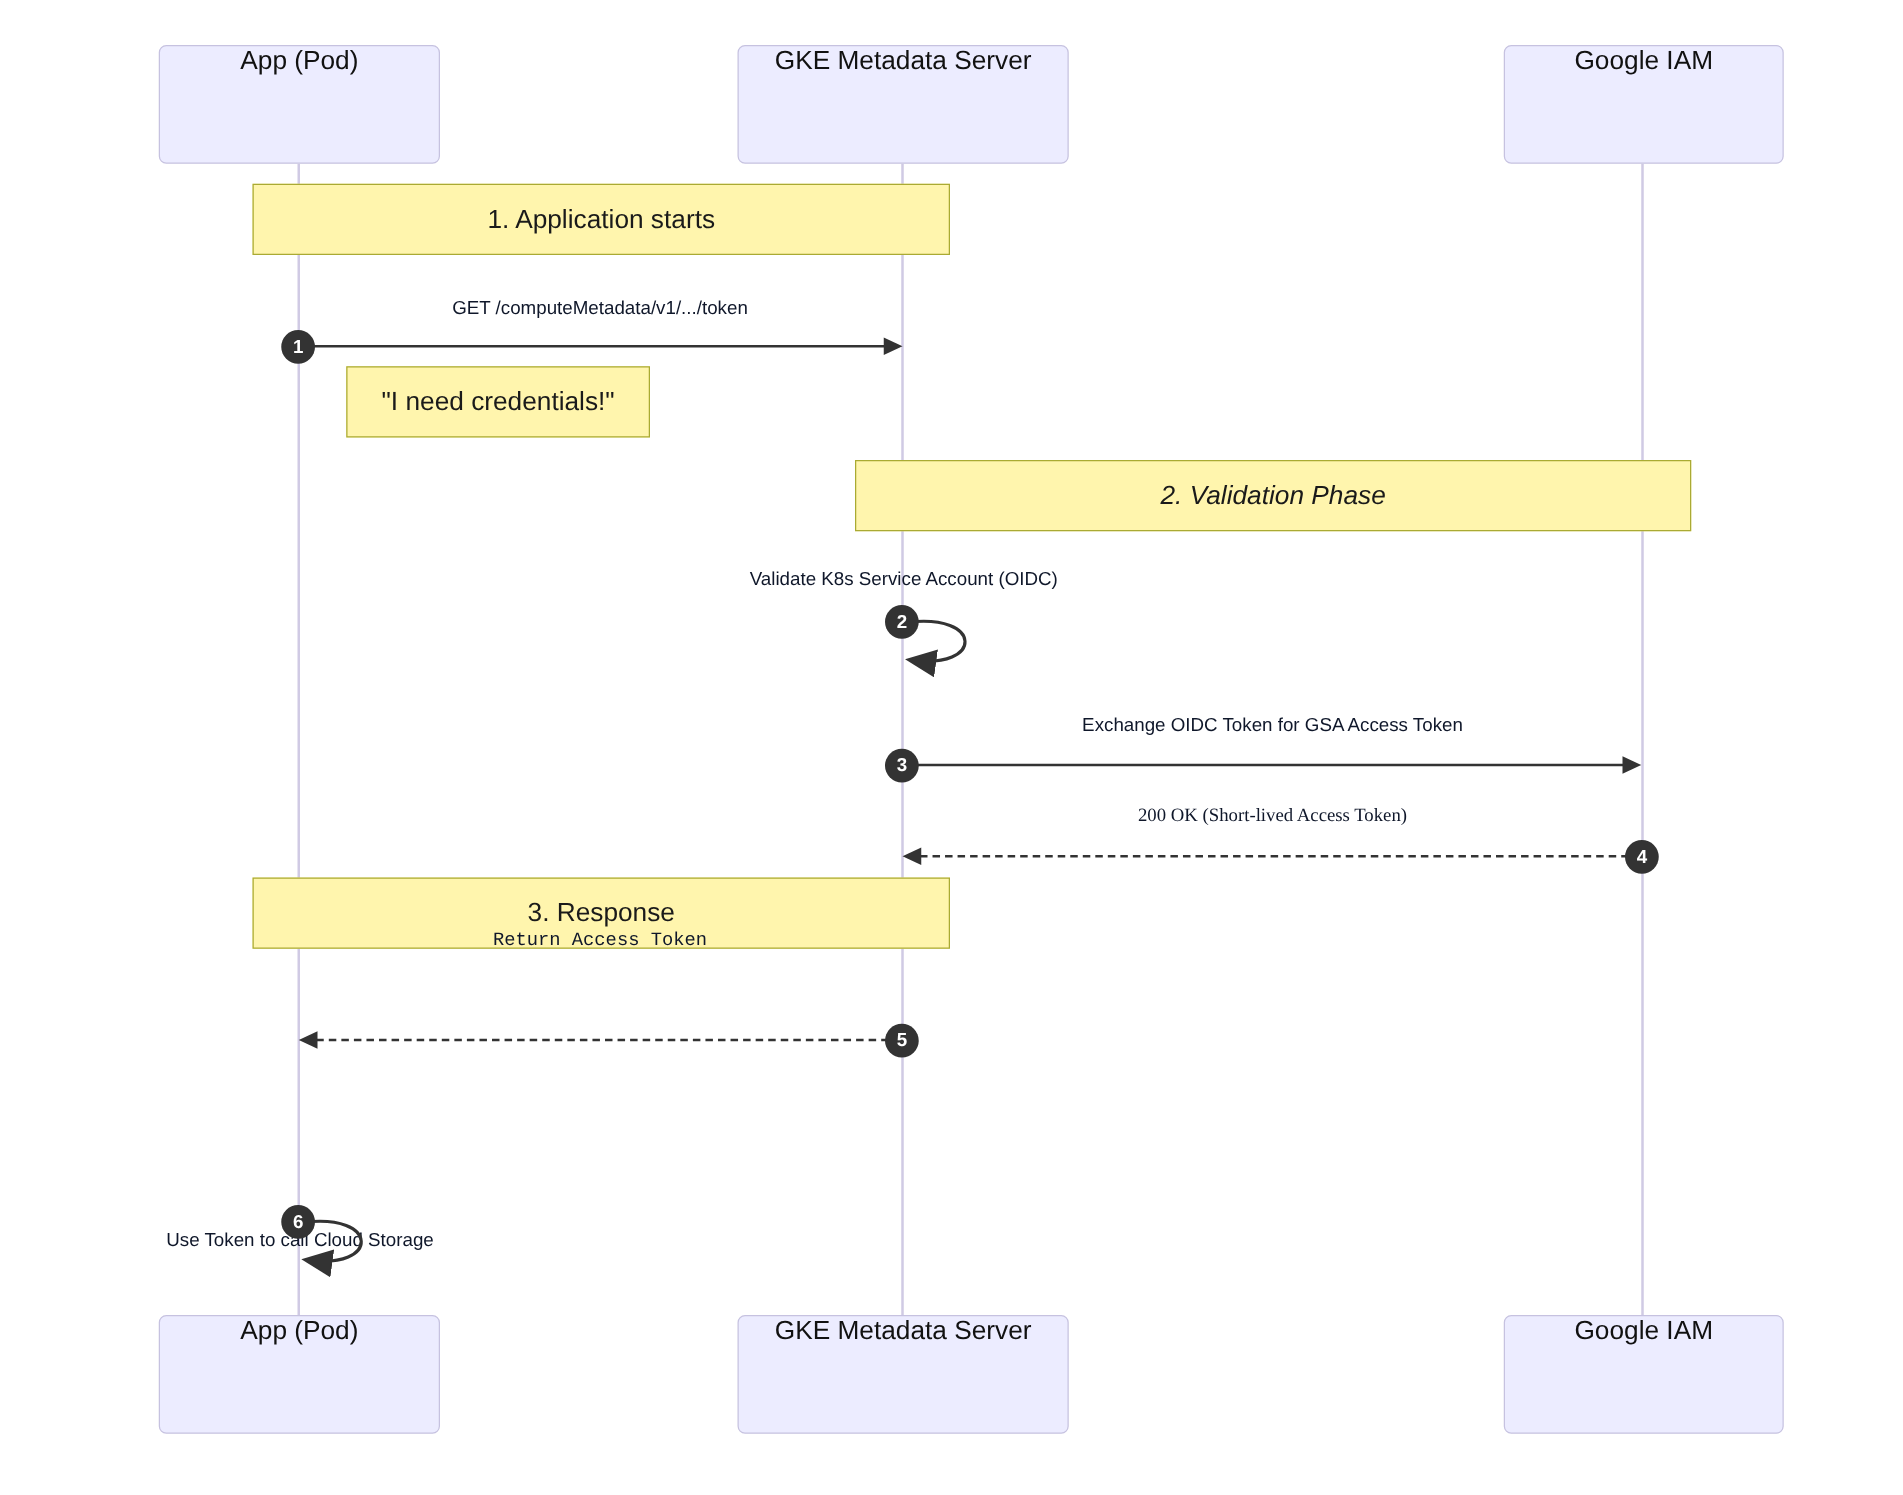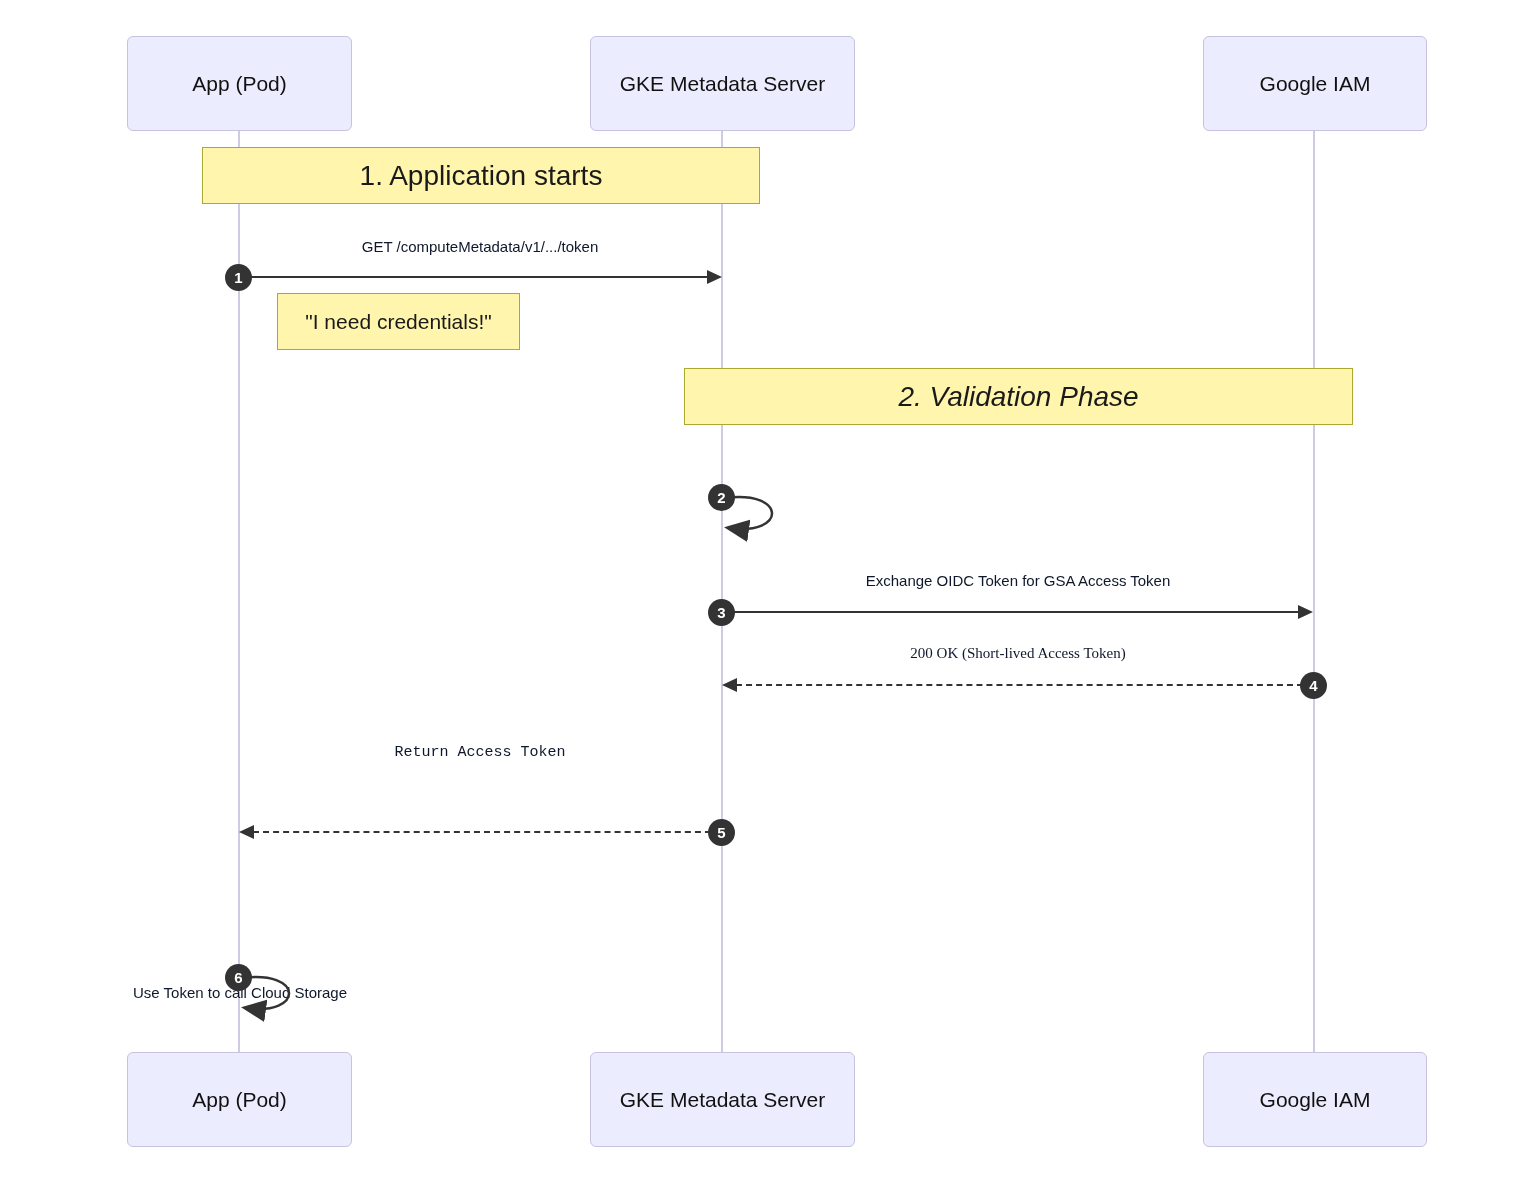--- a/index.html
+++ b/index.html
@@ -20,34 +20,34 @@
     height: 921px;
   }
   .actor-box {
     position: absolute;
     width: 225px;
     height: 95px;
     background: #ECECFF;
     border: 1px solid #c6c2e0;
     border-radius: 6px;
     display: flex;
-    align-items: center;
+    align-items: flex-start;
     justify-content: center;
     font-size: 21px;
     color: #111111;
     box-sizing: border-box;
   }
   .phase-box {
     position: absolute;
     background: #FFF5AD;
     border: 1px solid #AAAA33;
     display: flex;
     align-items: center;
     justify-content: center;
-    font-size: 28px;
+    font-size: 21px;
     color: #1a1a1a;
     box-sizing: border-box;
   }
   .note-box {
     position: absolute;
     background: #FFF5AD;
     border: 1px solid #AAAA33;
     display: flex;
     align-items: center;
     justify-content: center;
@@ -130,40 +130,44 @@
   <div class="num-circle" style="left:225px; top:264px;">1</div>
 
   <div class="note-box" style="left:277px; top:293px; width:243px; height:57px;">
     <span>"I need credentials!"</span>
   </div>
 
   <div class="phase-box" style="left:684px; top:368px; width:669px; height:57px;font-style:italic;">
     <span>2. Validation Phase</span>
   </div>
 
+  <div class="msg-label" style="left:723px; top:455px;">Validate K8s Service Account (OIDC)</div>
   <svg class="selfloop-svg" style="left:721px; top:488px;" width="90" height="52">
     <defs>
       <marker id="ah2" markerWidth="10" markerHeight="9" refX="8" refY="4.5" orient="auto">
         <path d="M0,0 L10,4.5 L0,9 z" fill="#333333"></path>
       </marker>
     </defs>
     <path d="M 4 10 C 66 2, 66 48, 8 40" stroke="#333333" stroke-width="2.5" fill="none" marker-end="url(#ah2)"></path>
   </svg>
   <div class="num-circle" style="left:708px; top:484px;">2</div>
 
   <div class="msg-label" style="left:1018px; top:572px;">Exchange OIDC Token for GSA Access Token</div>
   <div class="line-solid" style="left:722px; top:611px; width:577px;"></div>
   <div class="head-right" style="left:1298px; top:605px;"></div>
   <div class="num-circle" style="left:708px; top:599px;">3</div>
 
   <div class="msg-label" style="left:1018px; top:645px;font-family:Liberation Serif, serif;">200 OK (Short-lived Access Token)</div>
   <div class="line-dashed" style="left:736px; top:684px; width:577px;"></div>
   <div class="head-left" style="left:722px; top:678px;"></div>
   <div class="num-circle" style="left:1300px; top:672px;">4</div>
 
+  <div class="phase-box" style="left:202px; top:702px; width:558px; height:57px;">
+    <span>3. Response</span>
+  </div>
 
   <div class="msg-label" style="left:480px; top:744px;font-family:Liberation Mono, monospace;">Return Access Token</div>
   <div class="line-dashed" style="left:253px; top:831px; width:468px;"></div>
   <div class="head-left" style="left:239px; top:825px;"></div>
   <div class="num-circle" style="left:708px; top:819px;">5</div>
 
 
   <div class="msg-label" style="left:240px; top:984px;">Use Token to call Cloud Storage</div>
   <svg class="selfloop-svg" style="left:238px; top:968px;" width="90" height="52">
     <defs>

